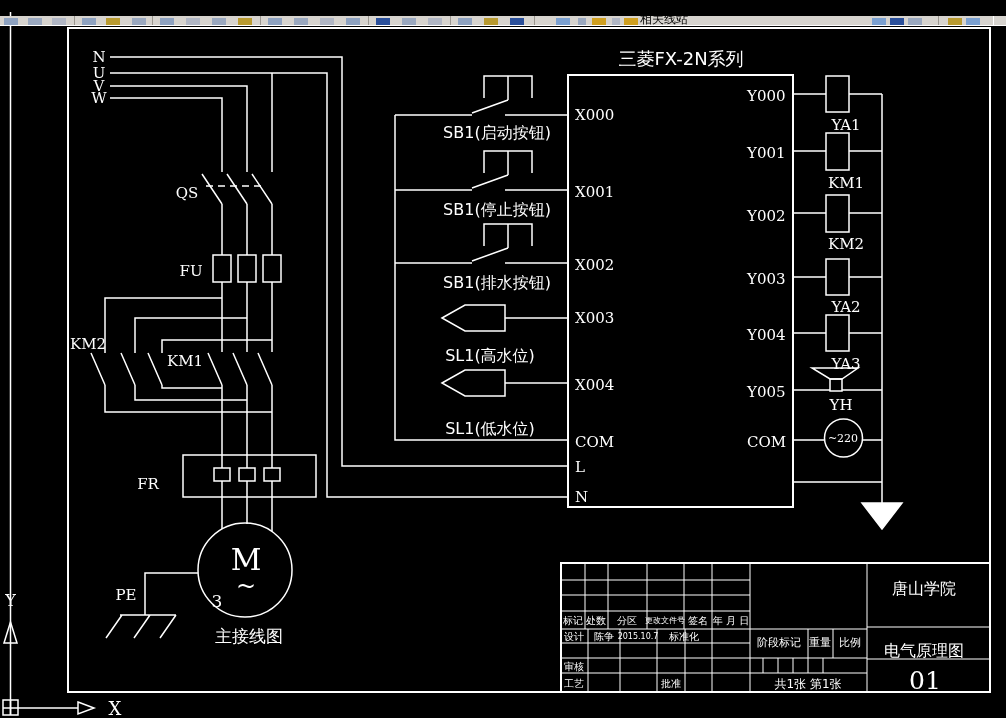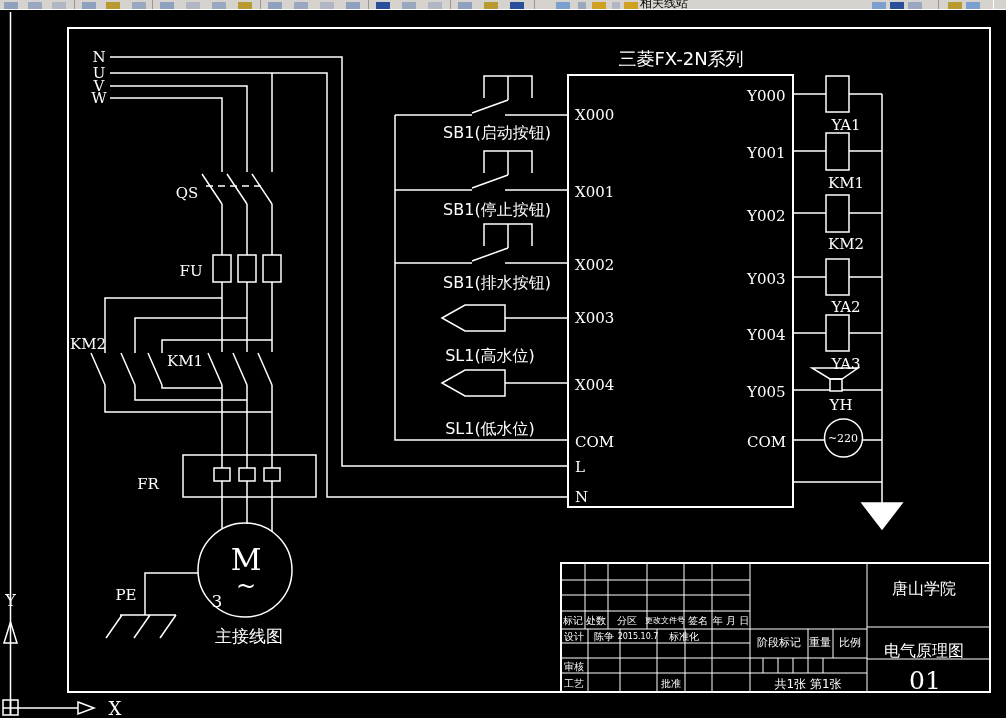--- a/index.html
+++ b/index.html
@@ -1,18 +1,18 @@
 <!DOCTYPE html>
 <html><head>
 <meta charset="utf-8">
 <style>
   html,body{margin:0;padding:0;background:#000;}
   #screen{position:relative;width:1006px;height:718px;background:#000;overflow:hidden;
           font-family:"DejaVu Sans",sans-serif;}
-  #toolbar{position:absolute;left:0;top:0;width:1006px;height:9px;background:#d6d3ce;
+  #toolbar{position:absolute;left:0;top:16px;width:1006px;height:9px;background:#d6d3ce;
            border-bottom:1px solid #ffffff;overflow:hidden;z-index:5;}
   .frag{position:absolute;top:2px;height:7px;width:14px;}
   .sep{position:absolute;top:0;height:9px;width:1px;background:#9a968f;}
   .tb-text{position:absolute;top:-5px;left:640px;font-size:12px;color:#000;
            font-family:"DejaVu Sans",sans-serif;white-space:nowrap;}
   .tb-line{position:absolute;top:0;left:993px;width:1px;height:9px;background:#ffffff;}
   svg{position:absolute;left:0;top:0;}
   text{fill:#ffffff;}
   .serif{font-family:"DejaVu Serif",serif;}
   .cn{font-family:"DejaVu Sans",sans-serif;}

